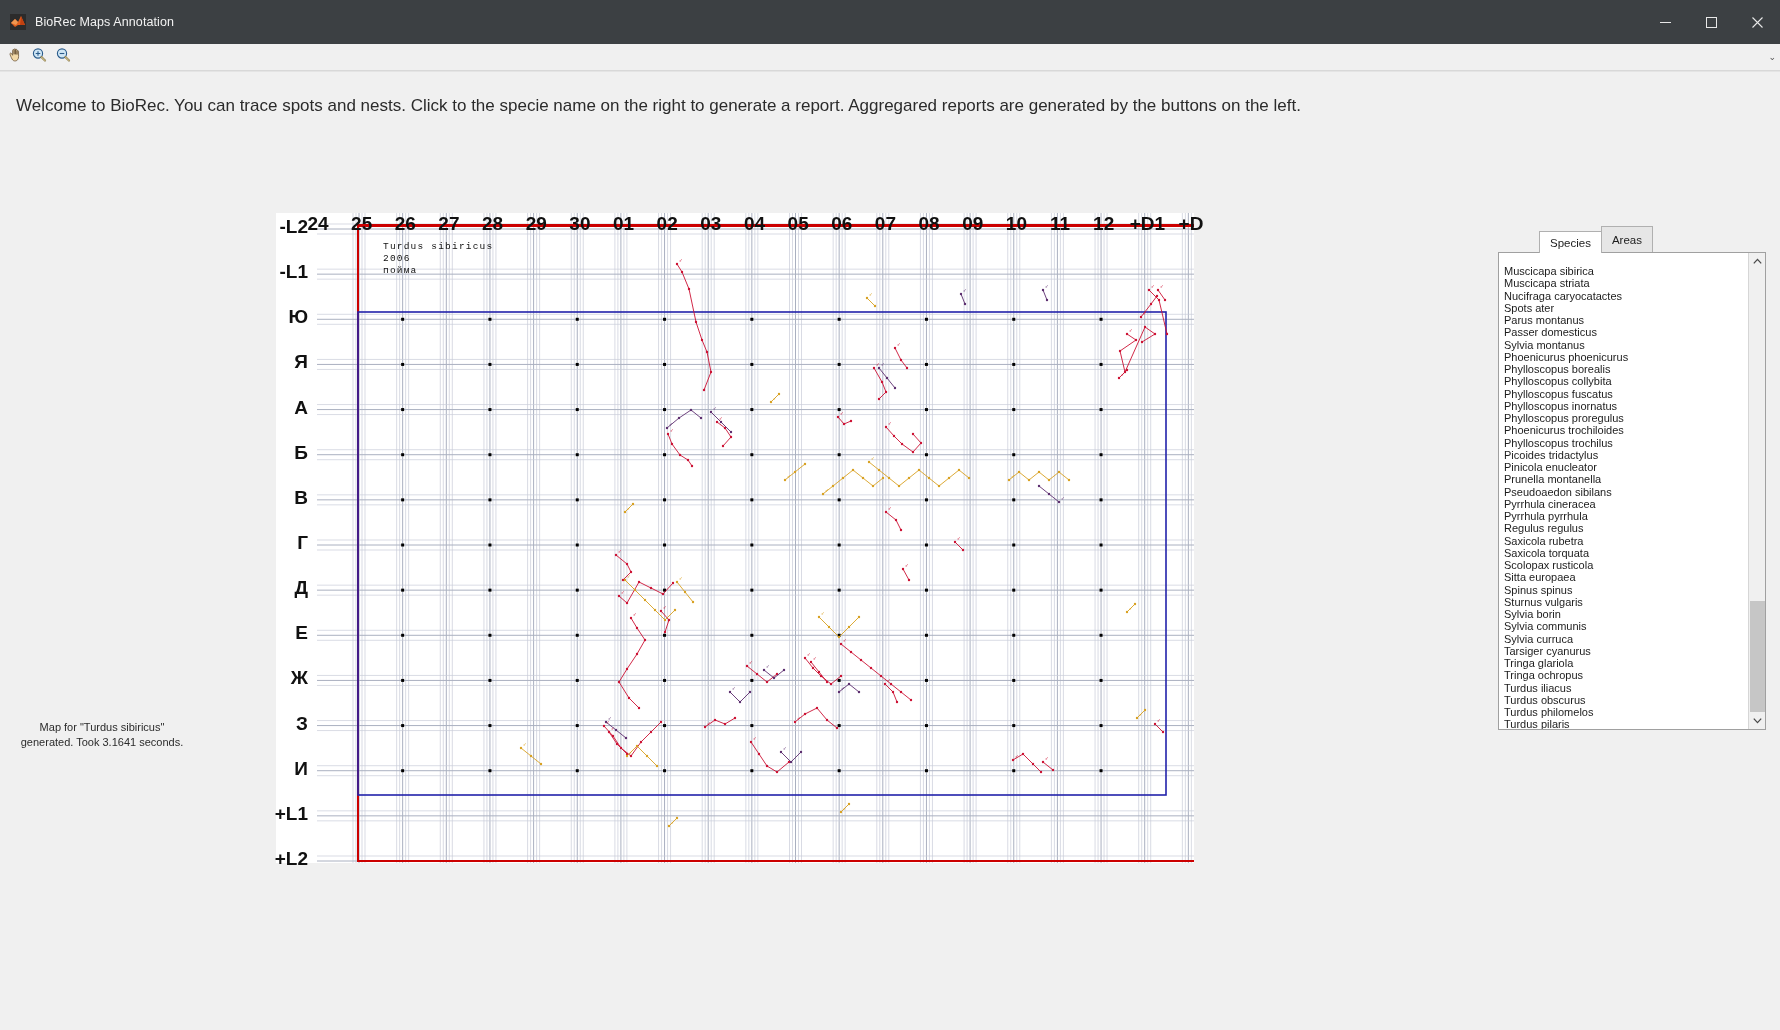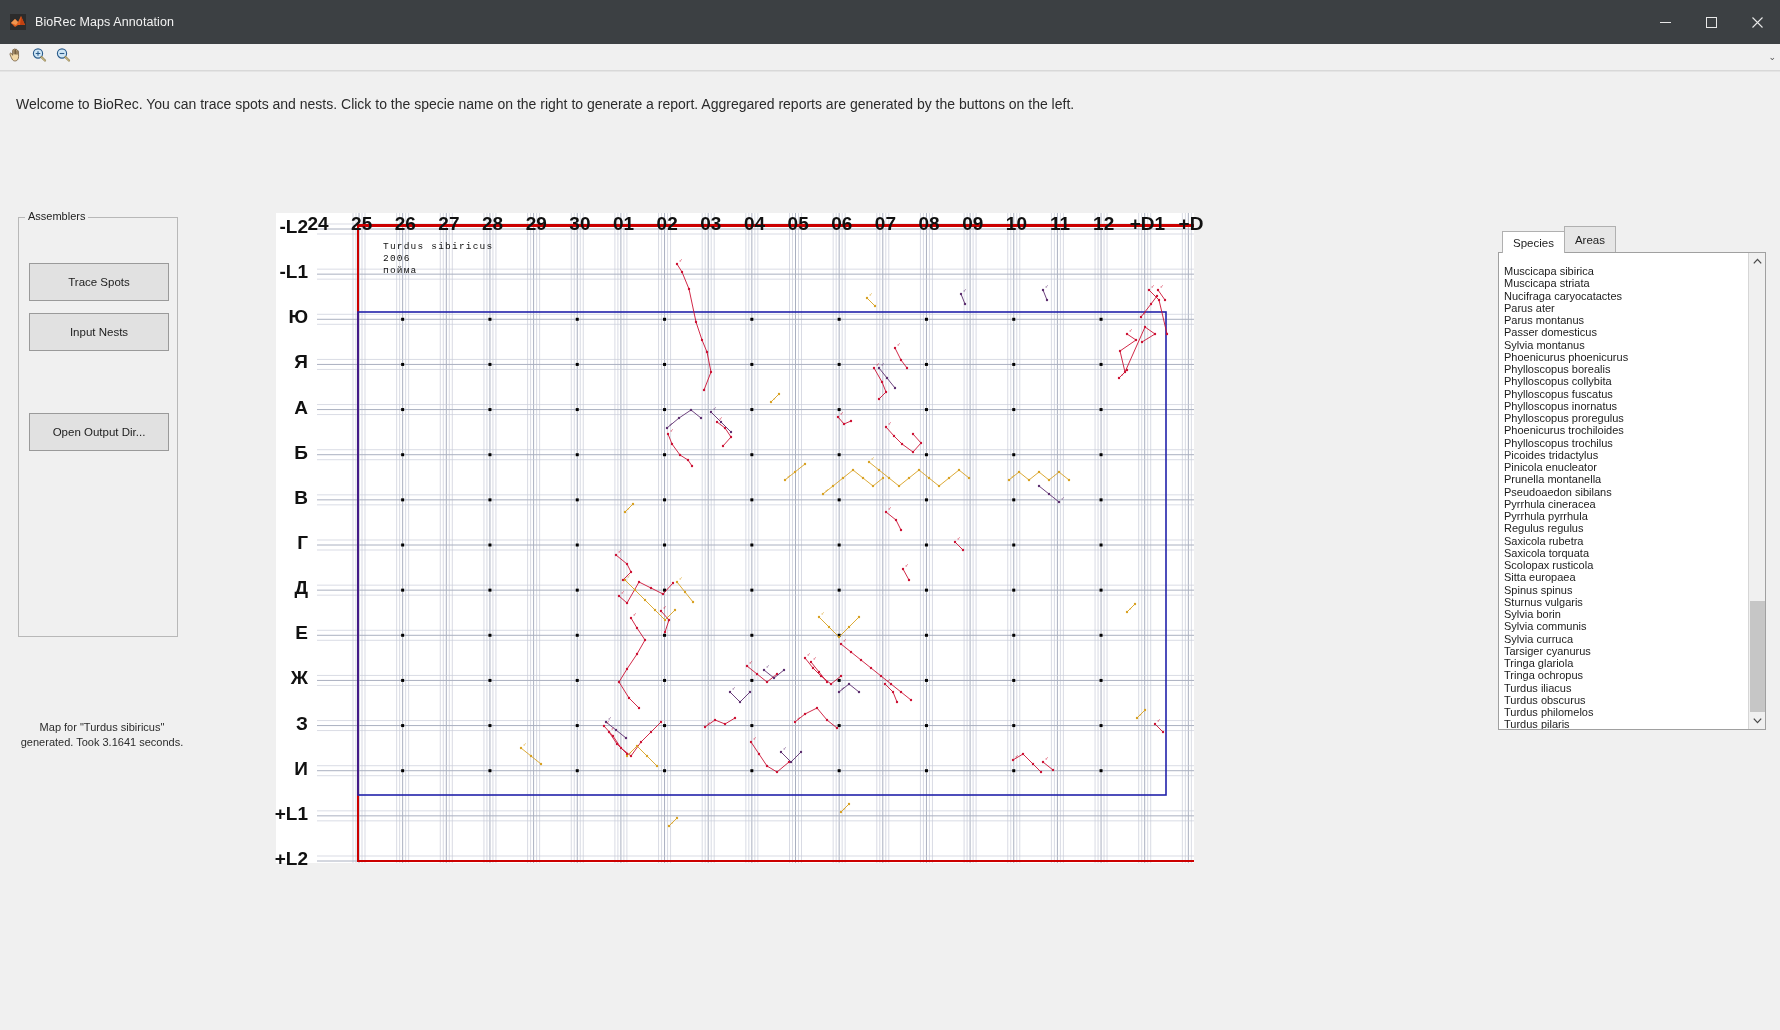--- a/index.html
+++ b/index.html
@@ -73,21 +73,21 @@
     position: relative;
     width: 1780px;
     height: 971px;
     background: #f0f0f0;
     border-top: 1px solid #e4e4e4;
   }
 
   #welcome-text {
     position: absolute;
     left: 16px; top: 24px;
-    font-size: 14px;
+    font-size: 17px;
     color: #2b2b2b;
     white-space: nowrap;
   }
 
   
   #assemblers-panel {
     position: absolute;
     left: 18px; top: 145px;
     width: 160px; height: 420px;
     border: 1px solid #b8b8b8;
@@ -159,20 +159,21 @@
     background: #e6e6e6;
     border: 1px solid #b0b0b0;
     border-bottom: none;
     margin-right: -1px;
   }
   .tab.active {
     background: #ffffff;
     height: 22px;
     position: relative;
     z-index: 3;
+    margin-left: 37px;
   }
   #list-box {
     position: relative;
     height: 478px;
     background: #ffffff;
     border: 1px solid #a0a0a0;
     margin-top: -1px;
     overflow: hidden;
   }
   #species-list {
@@ -276,26 +277,20 @@
       </svg>
     </span>
   </div>
   <div id="toolbar-collapse">⌄</div>
 </div>
 
 <div id="body">
 
   <div id="welcome-text">Welcome to BioRec. You can trace spots and nests. Click to the specie name on the right to generate a report. Aggregared reports are generated by the buttons on the left.</div>
 
-  <div id="assemblers-panel">
-    <div id="assemblers-legend">Assemblers</div>
-    <div class="panel-btn" id="btn-trace-spots">Trace Spots</div>
-    <div class="panel-btn" id="btn-input-nests">Input Nests</div>
-    <div class="panel-btn" id="btn-open-output">Open Output Dir...</div>
-  </div>
 
   <div id="status-text">Map for "Turdus sibiricus" generated. Took 3.1641 seconds.</div>
 
   <div id="map-area">
     <svg id="map-svg" width="918" height="650" viewBox="0 0 918 650">
       <g id="map-grid">
           <line x1="36" y1="0" x2="36" y2="650" stroke="#c8ccd8" stroke-width="0.7"></line>
           <line x1="39" y1="0" x2="39" y2="650" stroke="#c8ccd8" stroke-width="0.7"></line>
           <line x1="42" y1="0" x2="42" y2="650" stroke="#aab0c0" stroke-width="1"></line>
           <line x1="45" y1="0" x2="45" y2="650" stroke="#c8ccd8" stroke-width="0.7"></line>
@@ -958,21 +953,21 @@
   <div id="species-panel">
     <div id="tab-strip">
       <div class="tab active">Species</div>
       <div class="tab">Areas</div>
     </div>
     <div id="list-box">
       <div id="species-list">
           <div class="species-item">Muscicapa sibirica</div>
           <div class="species-item">Muscicapa striata</div>
           <div class="species-item">Nucifraga caryocatactes</div>
-          <div class="species-item">Parus ater</div>
+          <div class="species-item">Spots ater</div>
           <div class="species-item">Parus montanus</div>
           <div class="species-item">Passer domesticus</div>
           <div class="species-item">Sylvia montanus</div>
           <div class="species-item">Phoenicurus phoenicurus</div>
           <div class="species-item">Phylloscopus borealis</div>
           <div class="species-item">Phylloscopus collybita</div>
           <div class="species-item">Phylloscopus fuscatus</div>
           <div class="species-item">Phylloscopus inornatus</div>
           <div class="species-item">Phylloscopus proregulus</div>
           <div class="species-item">Phoenicurus trochiloides</div>

